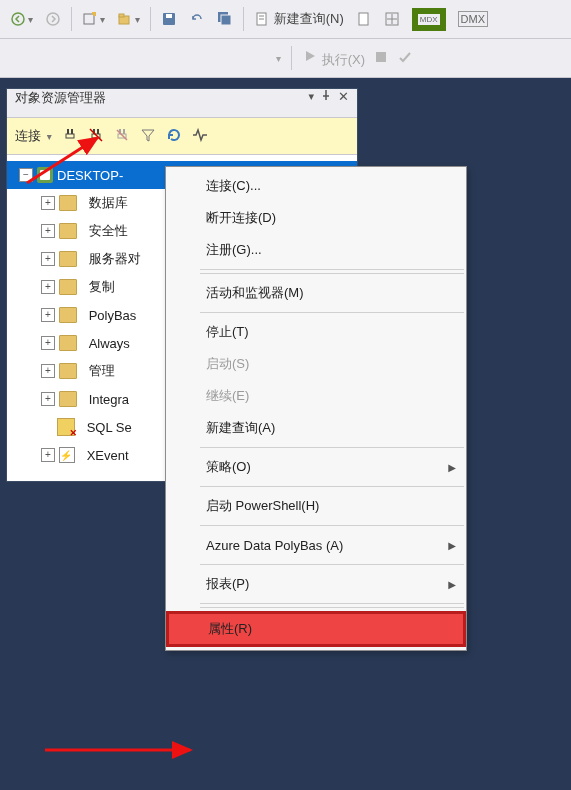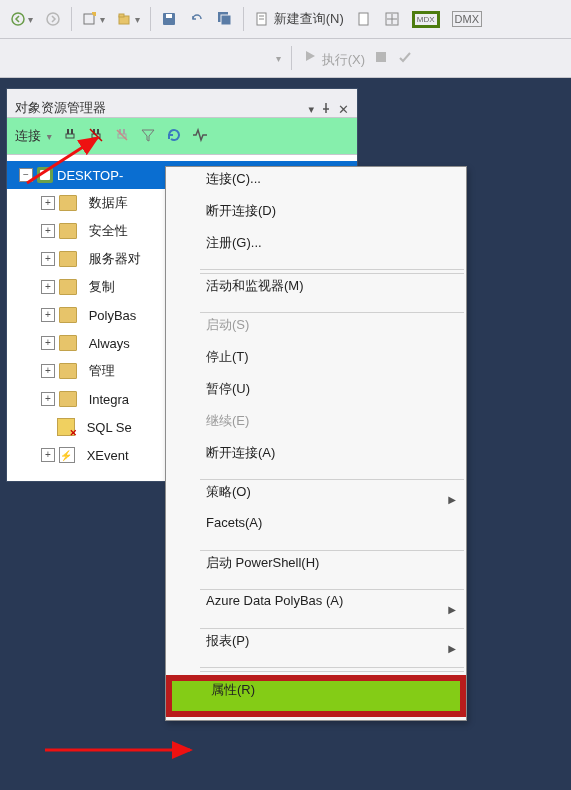--- a/index.html
+++ b/index.html
@@ -2,37 +2,37 @@
 <html><head>
 <meta charset="utf-8">
 <style>
 html,body{margin:0;padding:0;width:571px;height:790px;background:#293955;font-family:"Microsoft YaHei",Segoe UI,Tahoma,sans-serif;font-size:13px;overflow:hidden}
 .toolbar{background:#eeeef2;border-bottom:1px solid #c7c7cd;height:38px;display:flex;align-items:center;padding:0 6px;gap:4px}
 .toolbar .btn{display:flex;align-items:center;height:28px;padding:0 4px;color:#444;cursor:pointer}
 .sep{width:1px;height:24px;background:#c7c7cd;margin:0 2px}
 .ico{width:16px;height:16px;display:inline-block}
 .toolbar2{background:#eeeef2;border-bottom:1px solid #c7c7cd;height:38px;display:flex;align-items:center;padding:0 6px;gap:8px}
 .panel{position:absolute;left:6px;top:88px;width:350px;background:#fff;border:1px solid #3a4b66}
-.panel-title{background:#eeeef2;height:28px;display:flex;align-items:flex-end;padding:0 8px;justify-content:space-between;border-bottom:1px solid #c7c7cd;color:#333}
+.panel-title{background:#eeeef2;height:28px;display:flex;align-items:flex-start;padding:0 8px;justify-content:space-between;border-bottom:1px solid #c7c7cd;color:#333}
 .panel-tbuttons{display:flex;gap:6px;align-items:center}
-.panel-toolbar{background:#86efac;height:36px;display:flex;align-items:center;padding:0 8px;gap:10px;border-bottom:1px solid #c7c7cd;color:#333}
+.panel-toolbar{background:#fef9c3;height:36px;display:flex;align-items:center;padding:0 8px;gap:10px;border-bottom:1px solid #c7c7cd;color:#333}
 .tree{padding:6px 0 12px 0}
 .node{display:flex;align-items:center;height:28px;padding-left:12px;gap:4px;white-space:nowrap;color:#222}
 .node .exp{width:12px;height:12px;border:1px solid #888;background:#fff;display:flex;align-items:center;justify-content:center;font-size:10px;line-height:10px;color:#555;cursor:pointer}
 .node.sub{padding-left:34px}
 .node .folder{width:16px;height:14px;background:#e7c46a;border:1px solid #c2a24b;border-radius:1px}
 .node.selected{background:#0a6ed1;color:#fff}
 .servericon{width:16px;height:16px;background:#6aa04a;border-radius:2px;position:relative}
 .servericon:after{content:"";position:absolute;left:3px;top:3px;width:10px;height:10px;background:#fff;border-radius:1px}
 .sqlicon{width:16px;height:16px;background:#f0d060;border:1px solid #c2a24b}
 .xicon{width:14px;height:14px;border:1px solid #888;background:#fff;display:flex;align-items:center;justify-content:center;font-size:10px;color:#555}
 .ctxmenu{position:absolute;left:165px;top:166px;width:300px;background:#f7f7f7;border:1px solid #8c8c8c;box-shadow:2px 3px 6px rgba(0,0,0,.25);padding:3px 0}
-.ctxmenu .mitem{height:32px;display:flex;align-items:flex-start;padding-left:40px;padding-right:26px;color:#222;position:relative}
+.ctxmenu .mitem{height:32px;display:flex;align-items:center;padding-left:40px;padding-right:26px;color:#222;position:relative}
 .ctxmenu .mitem.disabled{color:#9b9b9b}
-.ctxmenu .mitem.hover{background:#84cc16;border:6px solid #b91c1c;height:30px;padding-left:39px}
+.ctxmenu .mitem.hover{background:#ef4444;border:3px solid #b91c1c;height:30px;padding-left:39px}
 .ctxmenu .msep{height:1px;background:#d0d0d0;margin:3px 2px 3px 34px}
 .ctxmenu .arrow{position:absolute;right:10px;top:50%;transform:translateY(-50%);font-size:10px;color:#555}
 .dropdown{font-size:10px;color:#777;margin-left:2px}
 .disabledtxt{color:#a4a4a4}
 
 .arrow-red{position:absolute;pointer-events:none}
 </style>
 </head>
 <body>
 
@@ -96,21 +96,21 @@
         <rect x="3" y="2" width="9" height="12" fill="#fff" stroke="#888"></rect>
       </svg>
     </span>
   <span class="btn">
       <svg class="ico" viewBox="0 0 16 16">
         <rect x="2" y="2" width="12" height="12" fill="none" stroke="#888"></rect>
         <path d="M3 8h10M8 3v10" stroke="#888"></path>
       </svg>
     </span>
   <span class="btn">
-      <span style="font-size:8px;color:#666;border:3px solid #4d7c0f;padding:1px 2px">MDX</span>
+      <span style="font-size:8px;color:#666;border:6px solid #4d7c0f;padding:1px 2px">MDX</span>
     </span>
   <span class="btn">
       <span style="font-size:11px;color:#666;border:1px solid #999;padding:1px 2px">DMX</span>
     </span>
 </div>
 
 <div class="toolbar2">
   <span style="width:260px"></span>
   <span class="dropdown disabledtxt">▾</span>
   <span class="sep"></span>
@@ -193,42 +193,36 @@
     </div>
   <div class="mitem">
       <span>注册(G)...</span>
     </div>
   <div class="msep"></div>
   <div class="msep"></div>
   <div class="mitem">
       <span>活动和监视器(M)</span>
     </div>
   <div class="msep"></div>
+  <div class="mitem">
+      <span>停止(T)</span>
+    </div>
   <div class="mitem disabled">
       <span>启动(S)</span>
     </div>
-  <div class="mitem">
-      <span>停止(T)</span>
-    </div>
-  <div class="mitem">
-      <span>暂停(U)</span>
-    </div>
   <div class="mitem disabled">
       <span>继续(E)</span>
     </div>
   <div class="mitem">
-      <span>断开连接(A)</span>
+      <span>新建查询(A)</span>
     </div>
   <div class="msep"></div>
   <div class="mitem">
       <span>策略(O)</span>
       <span class="arrow">▶</span>
-    </div>
-  <div class="mitem">
-      <span>Facets(A)</span>
     </div>
   <div class="msep"></div>
   <div class="mitem">
       <span>启动 PowerShell(H)</span>
     </div>
   <div class="msep"></div>
   <div class="mitem">
       <span>Azure Data PolyBas (A)</span>
       <span class="arrow">▶</span>
     </div>

